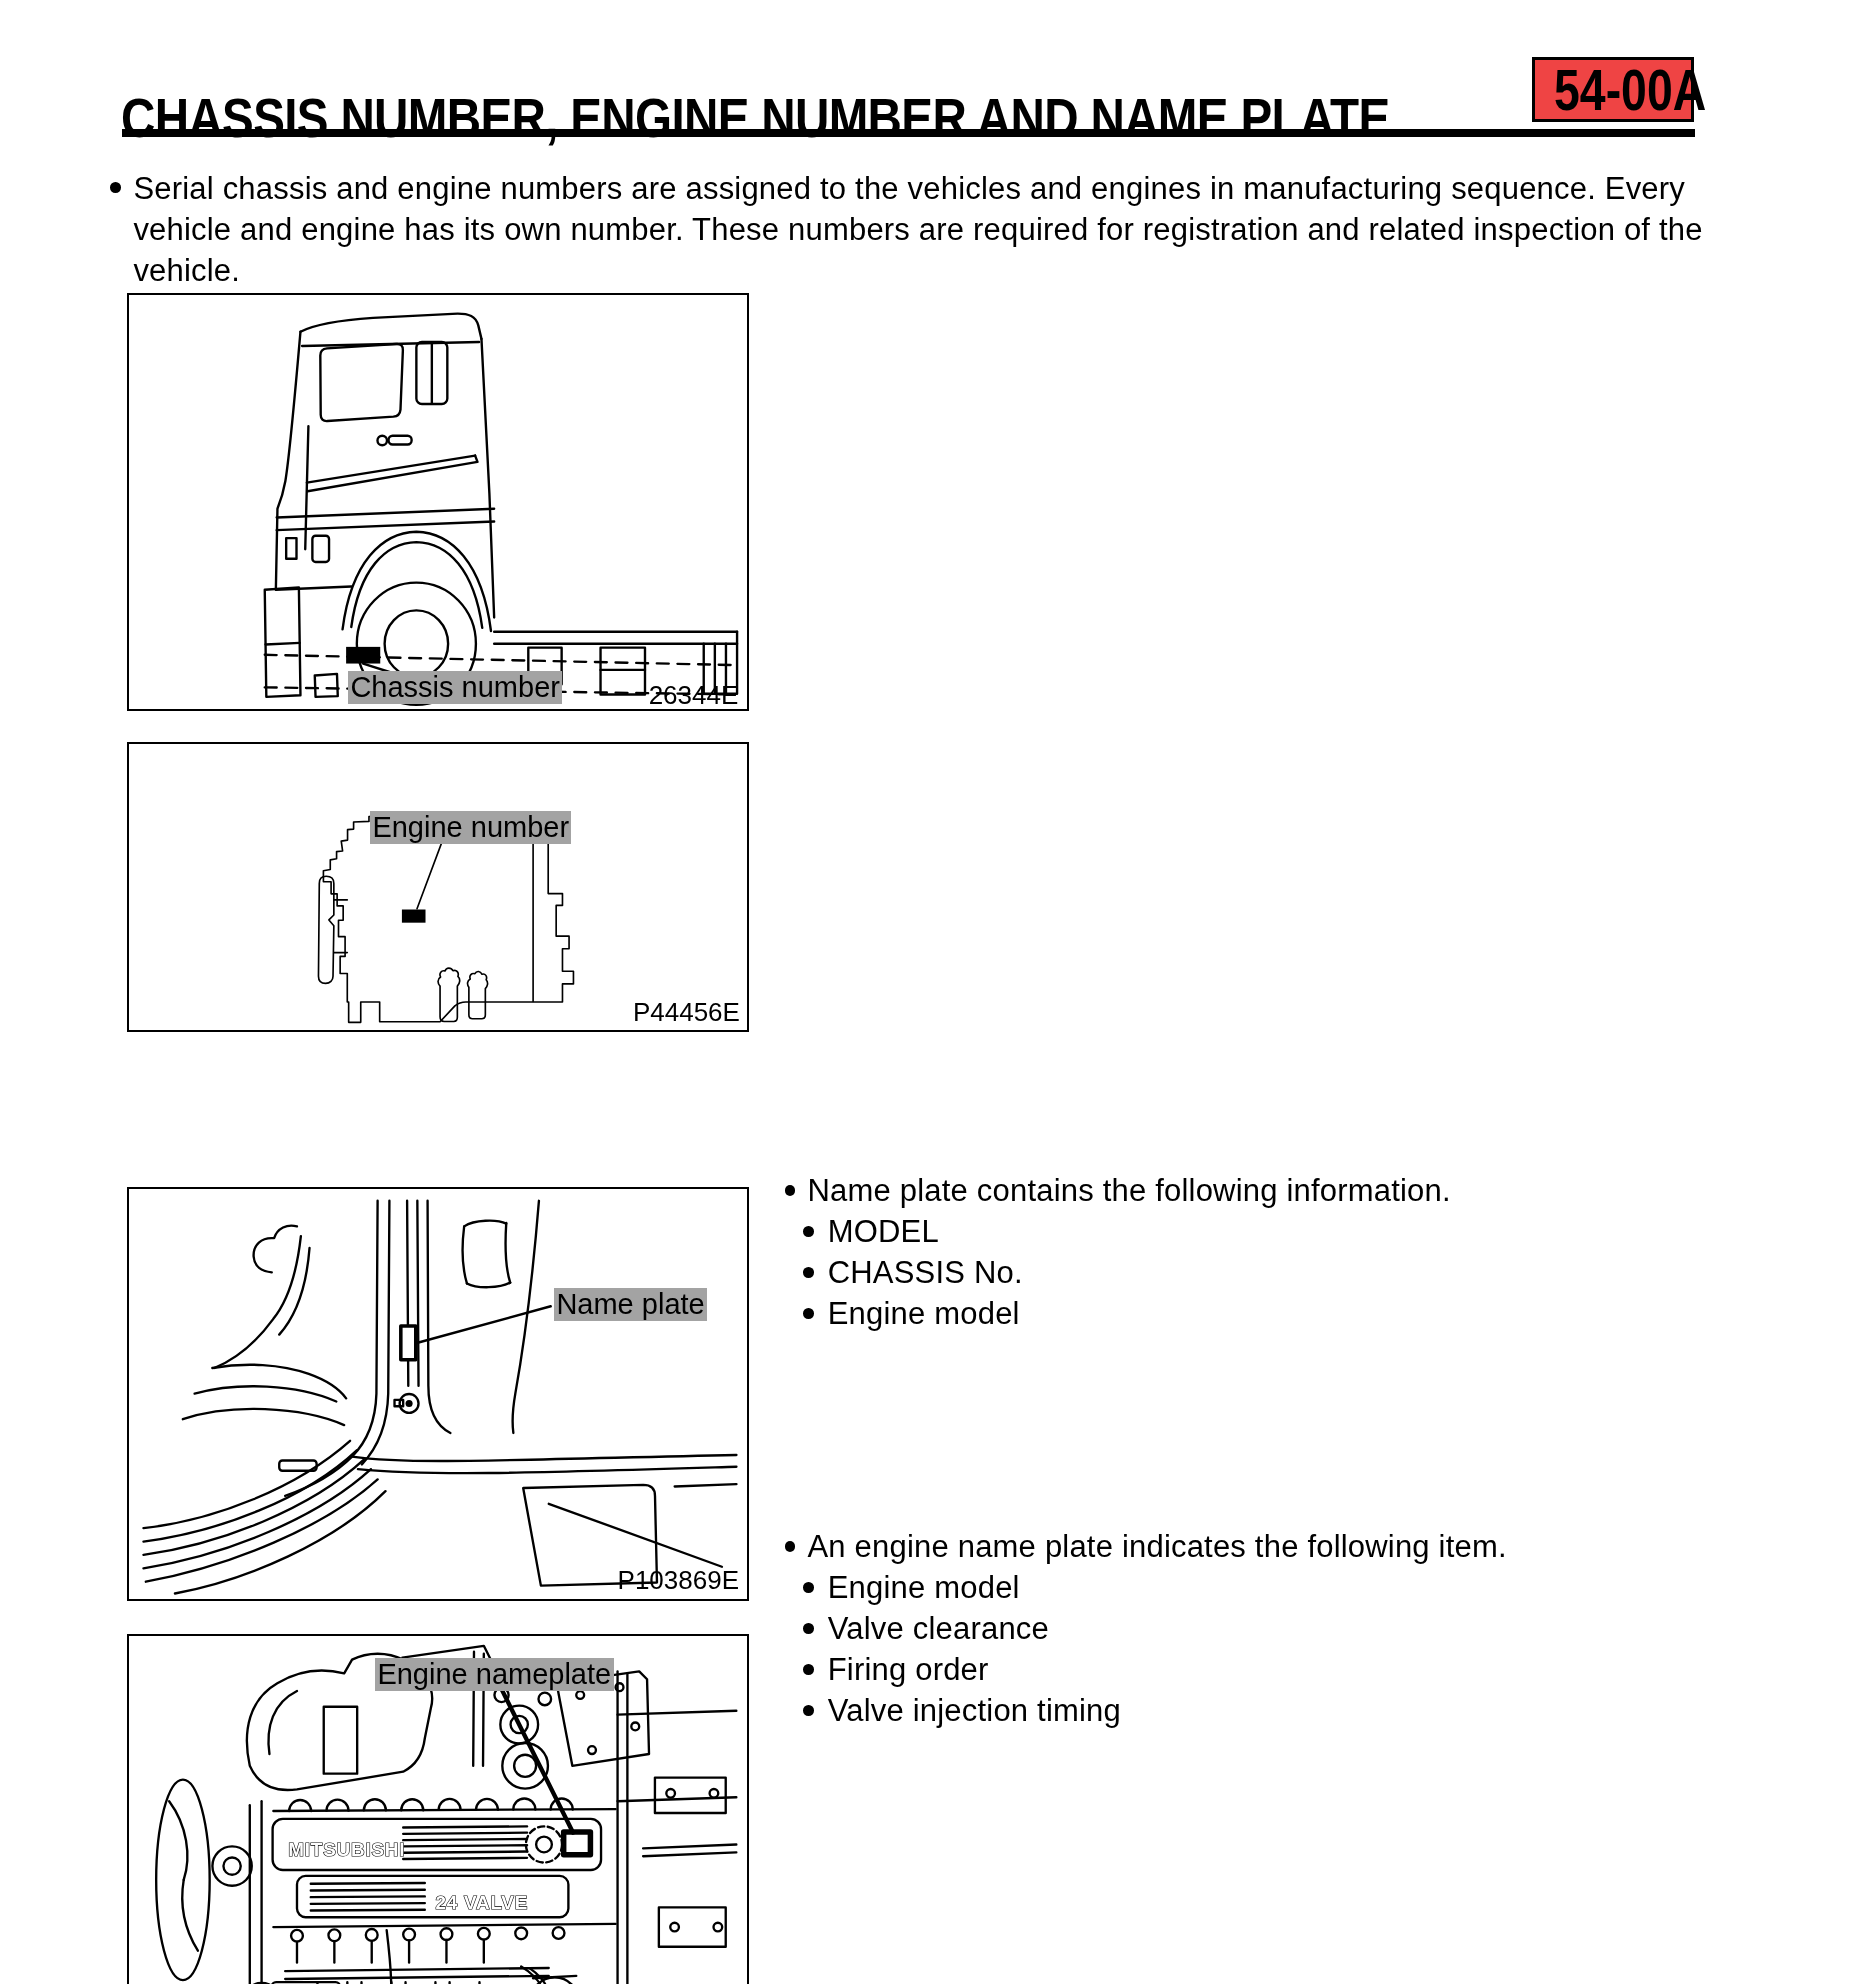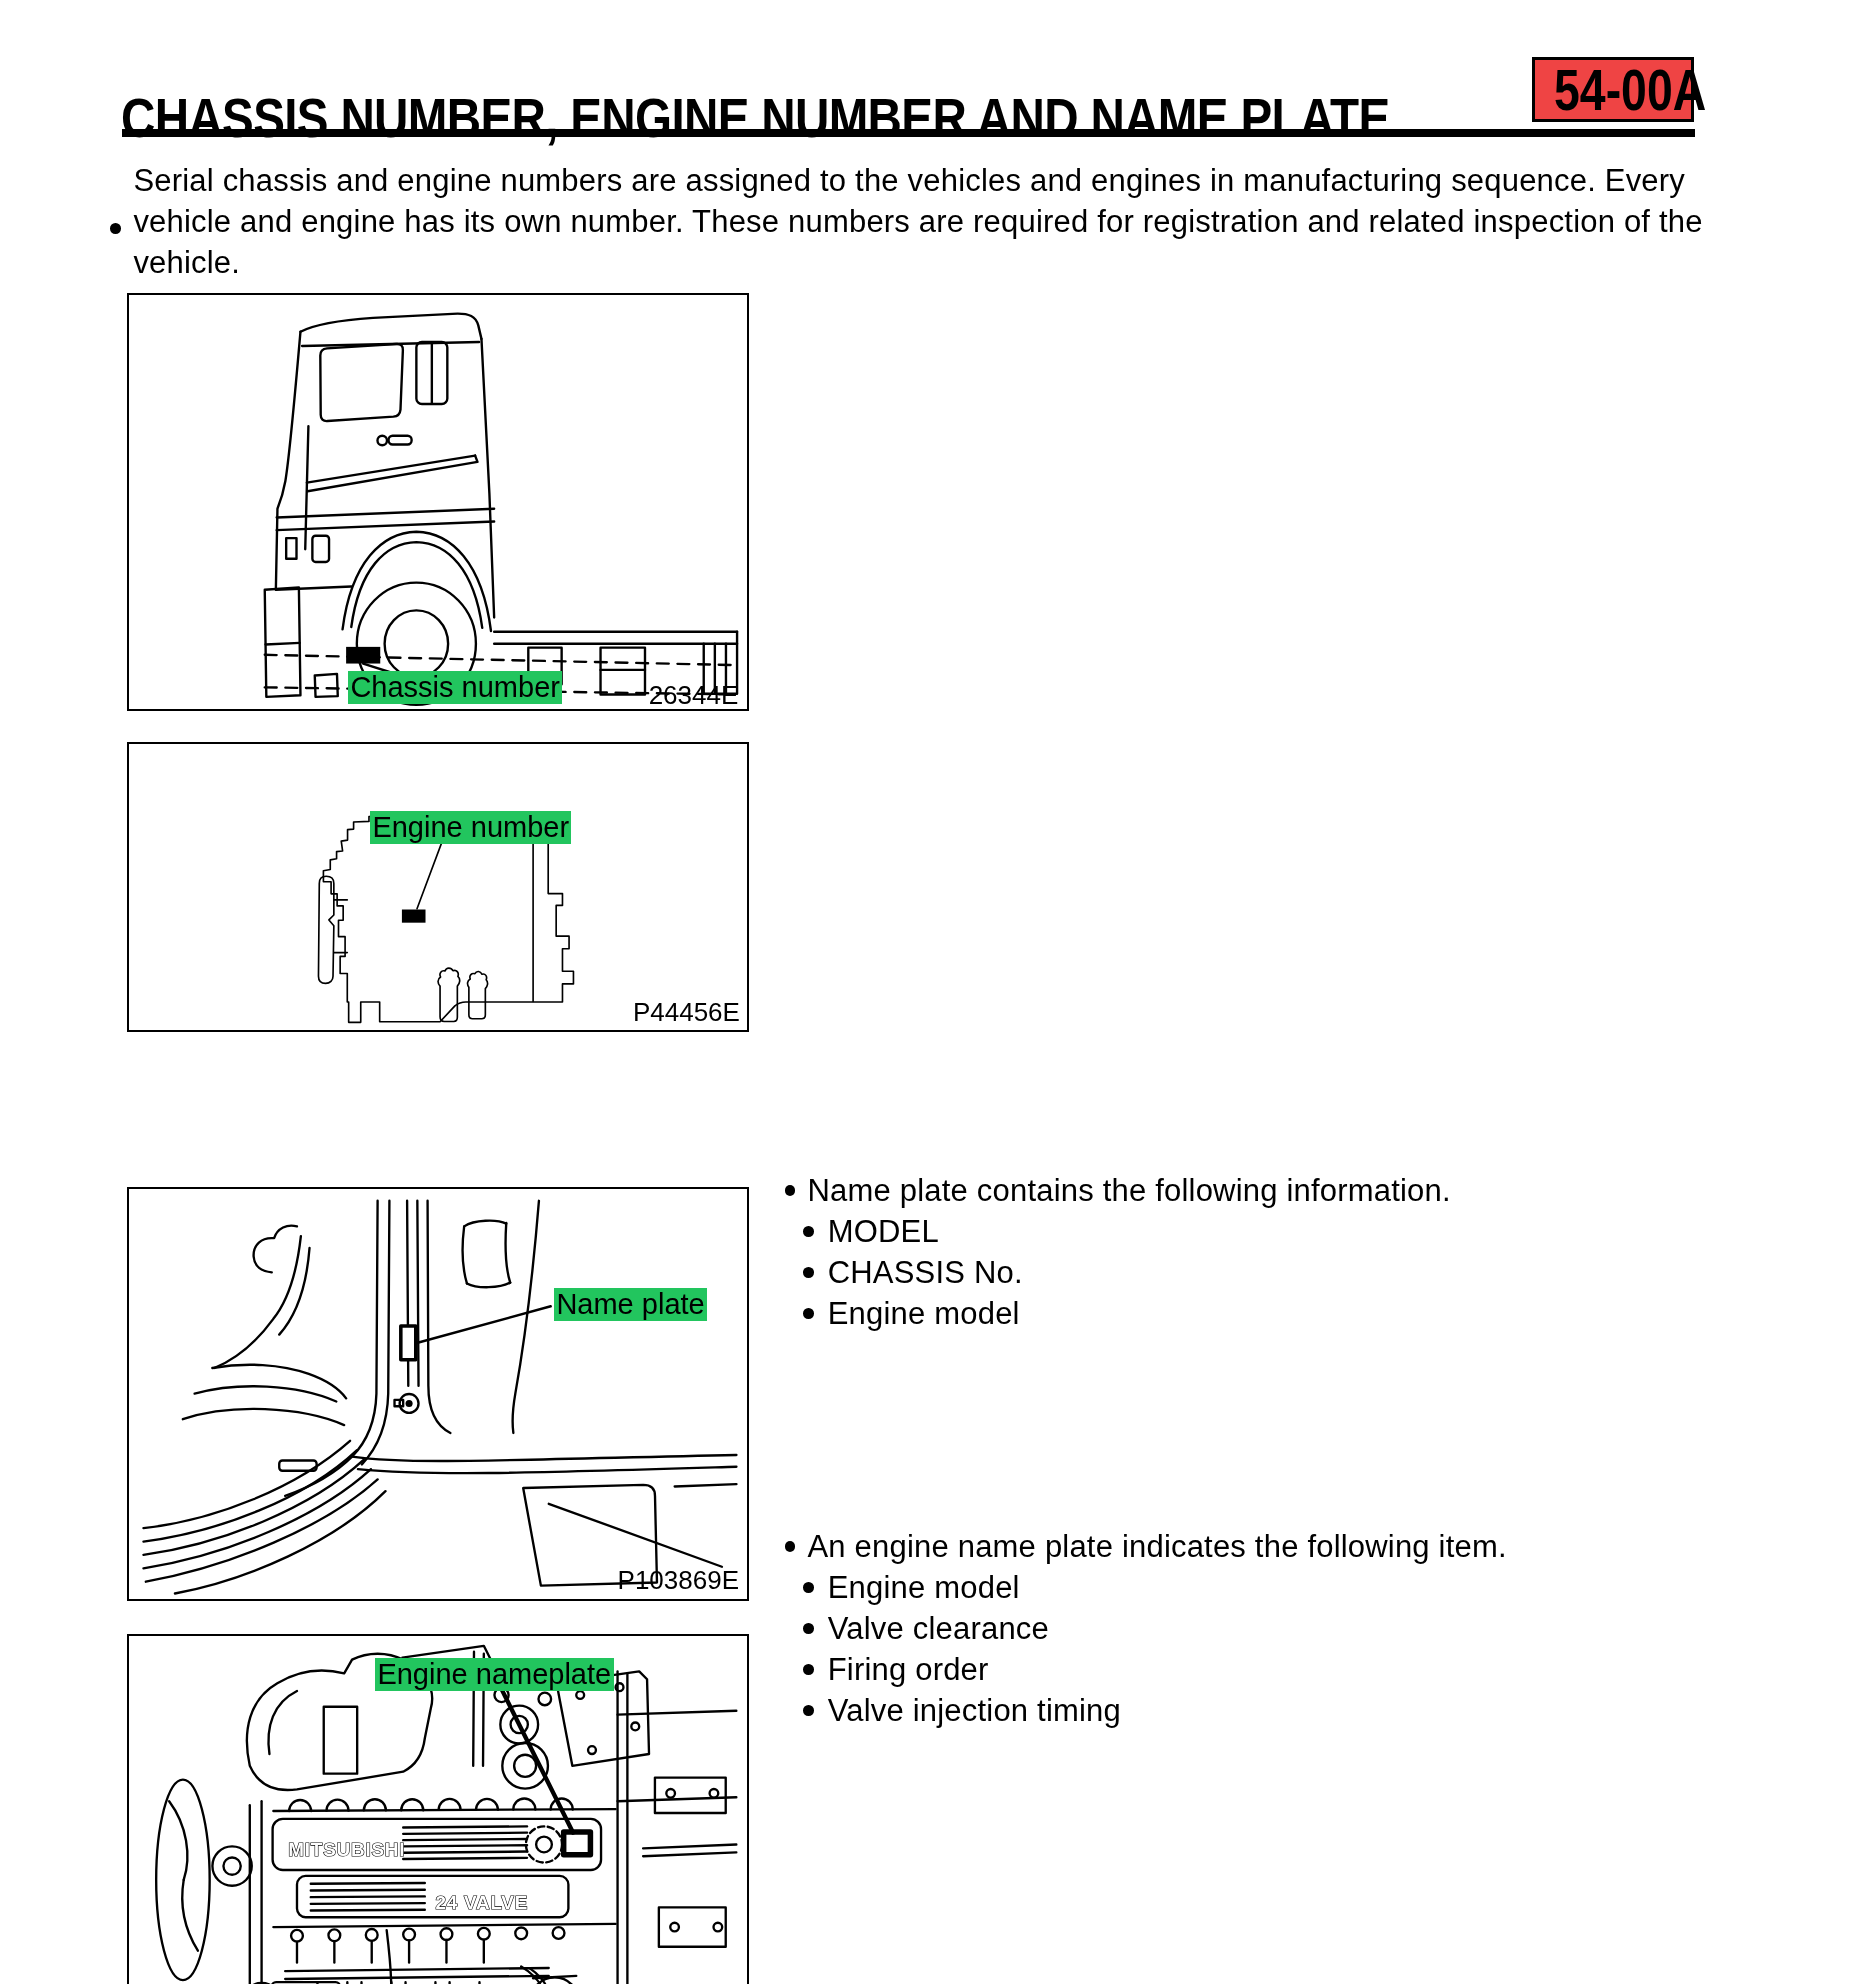--- a/index.html
+++ b/index.html
@@ -8,33 +8,33 @@
 
   
   .title{position:absolute;left:121px;top:47px;font-size:56px;font-weight:bold;white-space:nowrap}
   .title .condense{display:inline-block;transform:scaleX(.85);transform-origin:0 50%;letter-spacing:-0.8px}
   .badge{position:absolute;left:1532px;top:57px;width:162px;height:65px;border:3.6px solid #000;
          box-sizing:border-box;display:flex;align-items:center;background:#ef4444}
   .badge span{font-size:58px;font-weight:bold;display:inline-block;transform:scaleX(.8);white-space:nowrap}
   .rule{position:absolute;left:122px;top:129px;width:1573px;height:7.5px;background:#000}
 
   
-  .intro{position:absolute;left:110px;top:160px;width:1620px;display:flex;align-items:center}
+  .intro{position:absolute;left:110px;top:168px;width:1620px;display:flex;align-items:flex-start}
   .dot{width:10.7px;height:10.7px;border-radius:50%;background:#000;flex:none}
   .intro .dot{margin-top:14.3px}
   .intro p{margin:0 0 0 12.7px;font-size:31px;line-height:41px;white-space:pre-line;letter-spacing:0.2px}
 
   
   .figbox{position:absolute;left:127px;width:622px;border:2px solid #000;box-sizing:border-box;background:#fff}
   #fig1{top:293px;height:418px}
   #fig2{top:742px;height:290px}
   #fig3{top:1187px;height:414px}
   #fig4{top:1634px;height:417px}
   .figbox svg{position:absolute;left:0;top:0;width:100%;height:100%}
-  .figlabel{position:absolute;font-size:29px;white-space:nowrap;background:#22c55e;padding:0 2.4px}
+  .figlabel{position:absolute;font-size:29px;white-space:nowrap;background:#a3a3a3;padding:0 2.4px}
   .figcode{position:absolute;font-size:26px;white-space:nowrap}
   #fig1 .figlabel{left:219px;top:376px}   #fig1 .figcode{right:8.7px;top:385px}
   #fig2 .figlabel{left:241px;top:67px}   #fig2 .figcode{right:7.1px;bottom:1.6px}
   #fig3 .figlabel{left:425px;top:99px}  #fig3 .figcode{right:8px;bottom:3.2px}
   #fig4 .figlabel{left:246px;top:22px}
 
   
   svg path,svg rect,svg circle,svg ellipse,svg line{fill:none;stroke:#000;stroke-width:6;
       stroke-linecap:round;stroke-linejoin:round}
   svg .thin{stroke-width:5}

